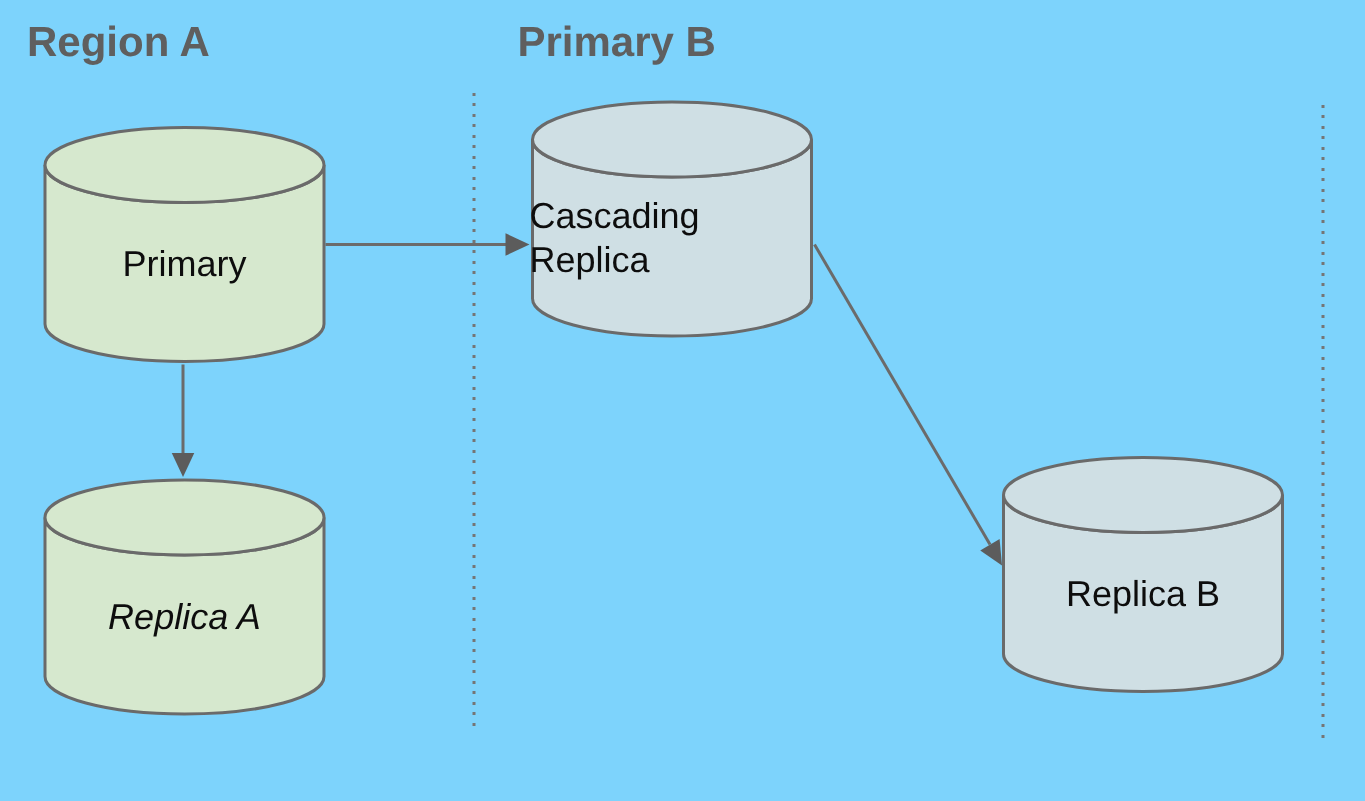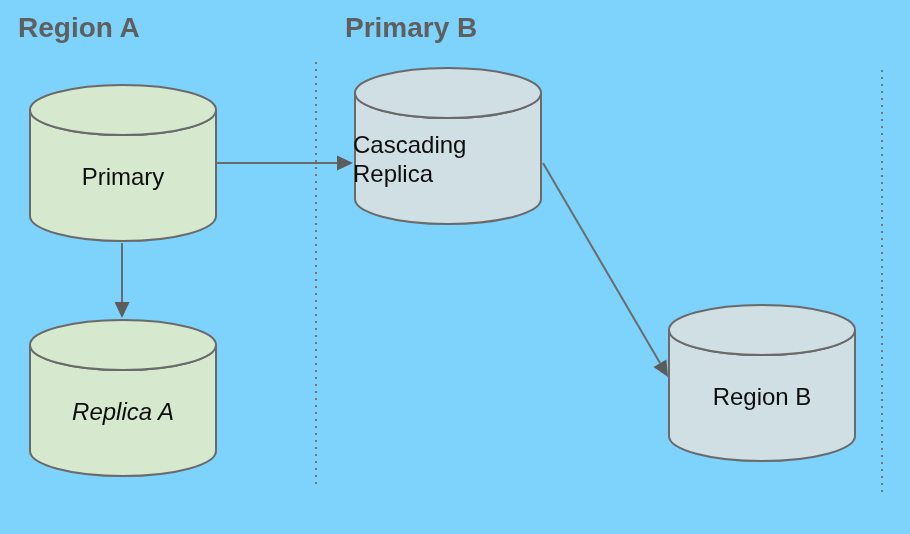--- a/index.html
+++ b/index.html
@@ -124,21 +124,21 @@
     <div class="node-label">Cascading Replica</div>
   </div>
 
   <div class="node replica-b">
     <svg class="cyl" viewBox="0 0 190 160">
       <g fill="#cfdfe4">
         <path d="M2 27 V133 A93 25 0 0 0 188 133 V27 A93 25 0 0 1 2 27 Z"></path>
         <ellipse cx="95" cy="27" rx="93" ry="25"></ellipse>
       </g>
     </svg>
-    <div class="node-label">Region B</div>
+    <div class="node-label">Replica B</div>
   </div>
 
   <svg class="arrow-layer" viewBox="0 0 910 534">
 
     <line x1="217" y1="163" x2="338" y2="163"></line>
     <polygon points="353,163 337,155.5 337,170.5"></polygon>
 
     <line x1="122" y1="243" x2="122" y2="303"></line>
     <polygon points="122,318 114.5,302 129.5,302"></polygon>
 

